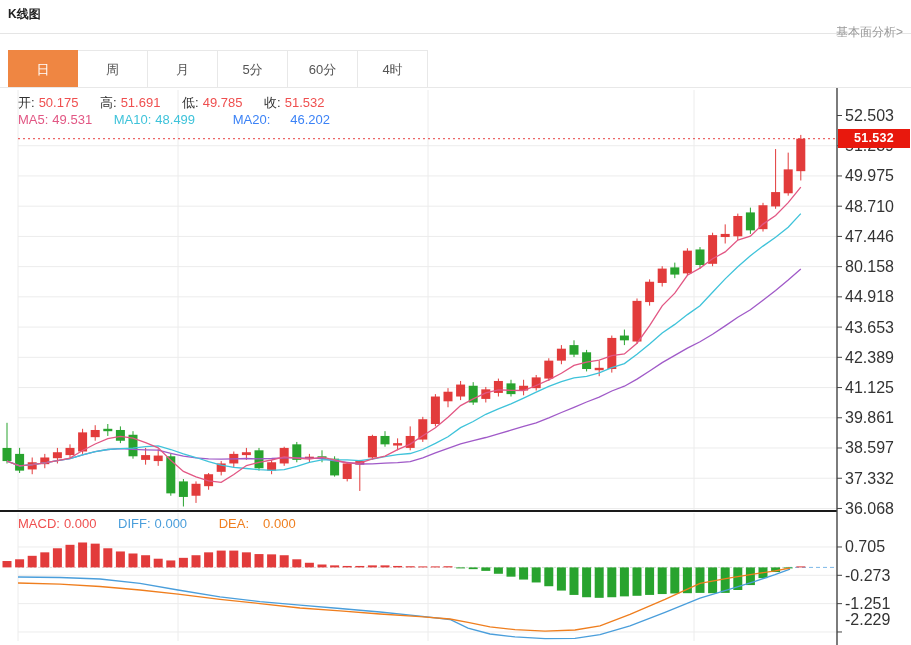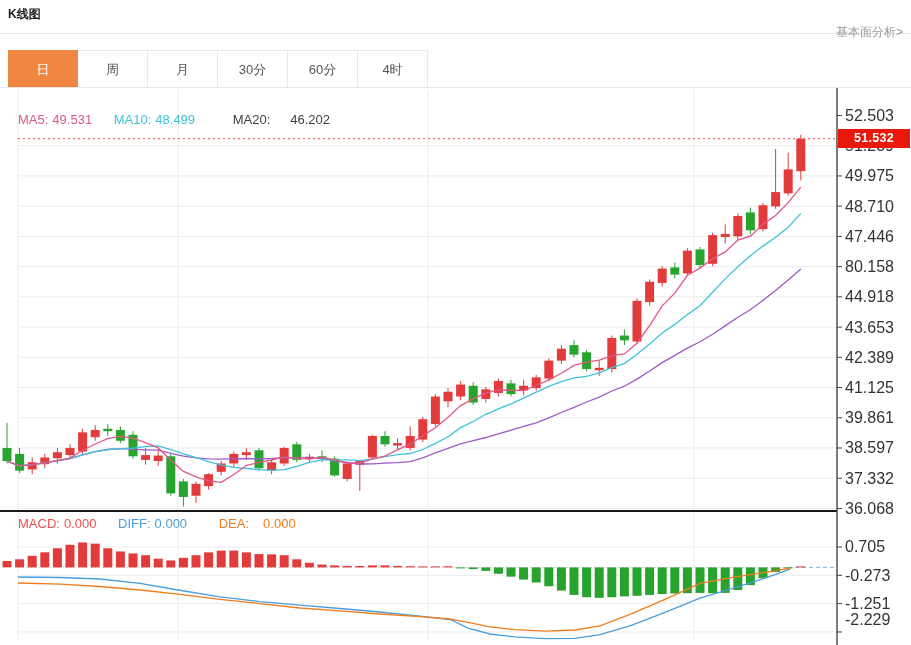--- a/index.html
+++ b/index.html
@@ -18,21 +18,21 @@
   .tab-underline{position:absolute;left:0;top:87px;width:911px;height:1px;background:#e8e8e8;z-index:3;}
   .row{position:absolute;left:18px;font-size:13px;z-index:4;white-space:nowrap;}
   .row span{margin-right:4px;}
   .lbl{color:#333;}
   .gap{display:inline-block;width:10px;}
   .axis-label{position:absolute;left:845px;font-size:16px;color:#333;z-index:2;line-height:15px;}
   .price-tag{position:absolute;left:838px;width:72px;height:19px;line-height:19px;z-index:5;
              color:#fff;font-size:12.5px;font-weight:bold;text-align:center;letter-spacing:.3px;}
 </style>
 <style>.val-red{color:#ef4f4f;} .c-ma5{color:#e25784;} .c-ma10{color:#3fc3da;}
- .c-ma20{color:#404040;padding-left:16px;} .c-macd{color:#ef4f4f;} .c-diff{color:#4a9edb;} .c-dea{color:#ef7e1e;padding-left:10px;}
+ .c-ma20{color:#3b82f6;padding-left:16px;} .c-macd{color:#ef4f4f;} .c-diff{color:#4a9edb;} .c-dea{color:#ef7e1e;padding-left:10px;}
  .price-tag{background:#e8180d;}</style></head>
 <body>
 
 <div class="page">
   <svg id="chart-svg" width="911" height="645">
       <line x1="18" y1="145.72224000000006" x2="837" y2="145.72224000000006" stroke="#ececec" stroke-width="1"></line>
       <line x1="18" y1="175.94447999999997" x2="837" y2="175.94447999999997" stroke="#ececec" stroke-width="1"></line>
       <line x1="18" y1="206.19063" x2="837" y2="206.19063" stroke="#ececec" stroke-width="1"></line>
       <line x1="18" y1="236.41287000000005" x2="837" y2="236.41287000000005" stroke="#ececec" stroke-width="1"></line>
       <line x1="18" y1="266.63510999999994" x2="837" y2="266.63510999999994" stroke="#ececec" stroke-width="1"></line>
@@ -279,26 +279,32 @@
     </svg>
 
   <div class="hdr-title">K线图</div>
   <a class="hdr-link">基本面分析&gt;</a>
   <div class="hdr-divider"></div>
 
   <div class="tabbar" id="tabbar">
       <div class="tab active">日</div>
       <div class="tab">周</div>
       <div class="tab">月</div>
-      <div class="tab">30分</div>
+      <div class="tab">5分</div>
       <div class="tab">60分</div>
       <div class="tab">4时</div>
     </div>
   <div class="tab-underline"></div>
 
+  <div class="row" style="top:94px;">
+    <span class="lbl">开:</span><span class="val-red">50.175</span><span class="gap"></span>
+    <span class="lbl">高:</span><span class="val-red">51.691</span><span class="gap"></span>
+    <span class="lbl">低:</span><span class="val-red">49.785</span><span class="gap"></span>
+    <span class="lbl">收:</span><span class="val-red">51.532</span>
+  </div>
 
   <div class="row" style="top:112px;">
     <span class="c-ma5">MA5:</span><span class="c-ma5">49.531</span><span class="gap"></span>
     <span class="c-ma10">MA10:</span><span class="c-ma10">48.499</span><span class="gap"></span>
     <span class="c-ma20">MA20:</span><span class="c-ma20">46.202</span>
   </div>
 
   <div class="row" style="top:516px;">
     <span class="c-macd">MACD:</span><span class="c-macd">0.000</span><span class="gap"></span>
     <span class="c-diff">DIFF:</span><span class="c-diff">0.000</span><span class="gap"></span>

